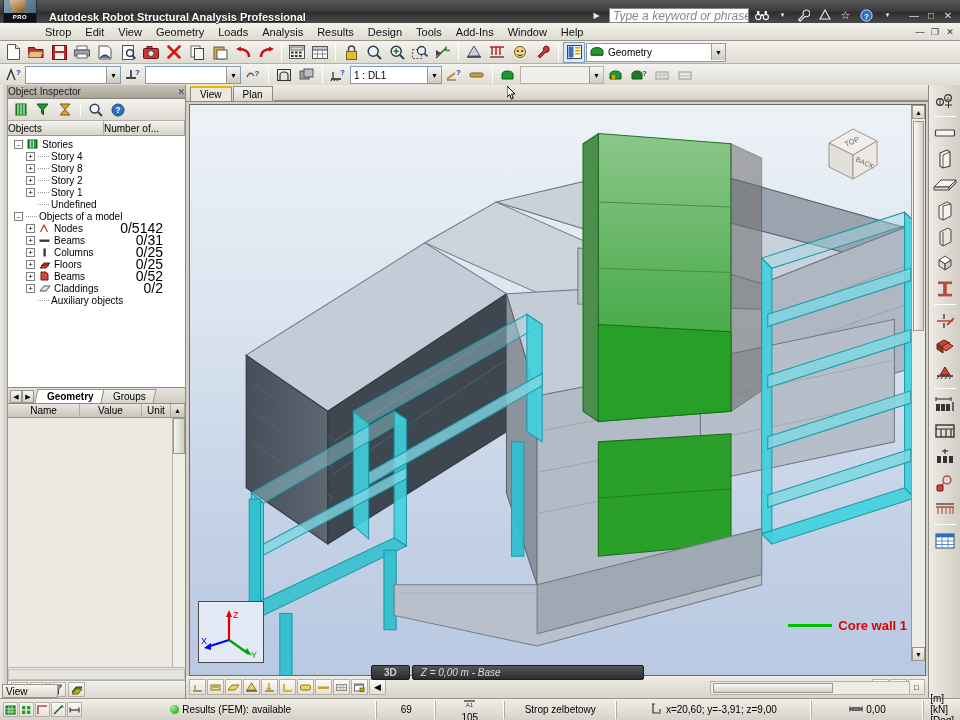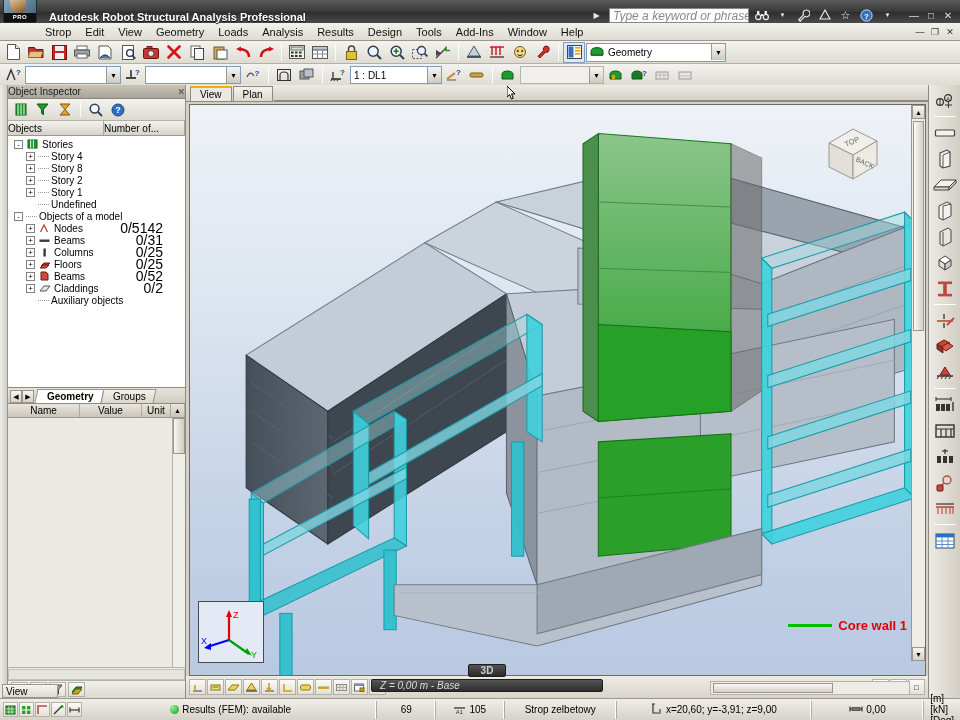--- a/index.html
+++ b/index.html
@@ -192,21 +192,21 @@
   .legend { position:absolute; right:18px; bottom:42px; display:flex;
             align-items:center; gap:6px; }
   .legend .line { width:44px; height:3px; background:#00c000; }
   .legend .lbl { color:#e00000; font-size:13px; font-weight:bold; }
   .view-bottom { height:22px; display:flex; align-items:center; gap:1px;
                  padding:0 3px; background:linear-gradient(to bottom,#eeebe4,#d8d4cb);
                  position:relative; }
   .view-bottom .tbtn { width:17px; height:16px; border:1px solid #b4b0a6;
                        background:linear-gradient(to bottom,#fbfaf7,#e3e0d7); }
   .status-dark { position:absolute; left:185px; top:-12px; height:17px; display:flex;
-                 align-items:center; gap:2px;flex-direction:column; }
+                 align-items:center; gap:2px; }
   .sd-btn { height:15px; padding:0 12px; font-size:10px; color:#cfcfcf; font-weight:bold;
             background:linear-gradient(to bottom,#525252,#2b2b2b);
             border:1px solid #1d1d1d; border-radius:2px;
             display:flex; align-items:center; justify-content:center; }
   .sd-field { height:15px; width:232px; padding-left:8px; font-size:10px; color:#dcdcdc;
               font-style:italic; background:linear-gradient(to bottom,#555,#2d2d2d);
               border:1px solid #1d1d1d; border-radius:2px; display:flex; align-items:center; }
   .hs-bar { position:absolute; right:18px; bottom:3px; width:200px; height:14px;
             background:#eeece6; border:1px solid #b6b2a8; }
   .hs-bar .t { position:absolute; left:2px; top:1px; width:120px; bottom:1px;
@@ -1210,21 +1210,21 @@
           </svg>
         </div>
     </div>
     <div class="sb-cell" style="width:300px;justify-content:center;">
       <span class="dot-green"></span>
       <span>Results (FEM): available</span>
     </div>
     <div class="sb-cell" style="width:60px;justify-content:center;">
       <span>69</span>
     </div>
-    <div class="sb-cell" style="width:70px;justify-content:center;">
+    <div class="sb-cell" style="width:70px;justify-content:center;flex-direction:column;">
       <span>
         <svg width="13" height="10" viewBox="0 0 13 10">
             <path d="M1 4h11" stroke="#333" stroke-width="1.3"></path>
             <text x="6.5" y="9.5" font-size="6" text-anchor="middle" fill="#333" font-family="Liberation Sans, sans-serif">A1</text>
           </svg>
       </span>
       <span>105</span>
     </div>
     <div class="sb-cell" style="width:115px;justify-content:center;">
       <span>Strop zelbetowy</span>

